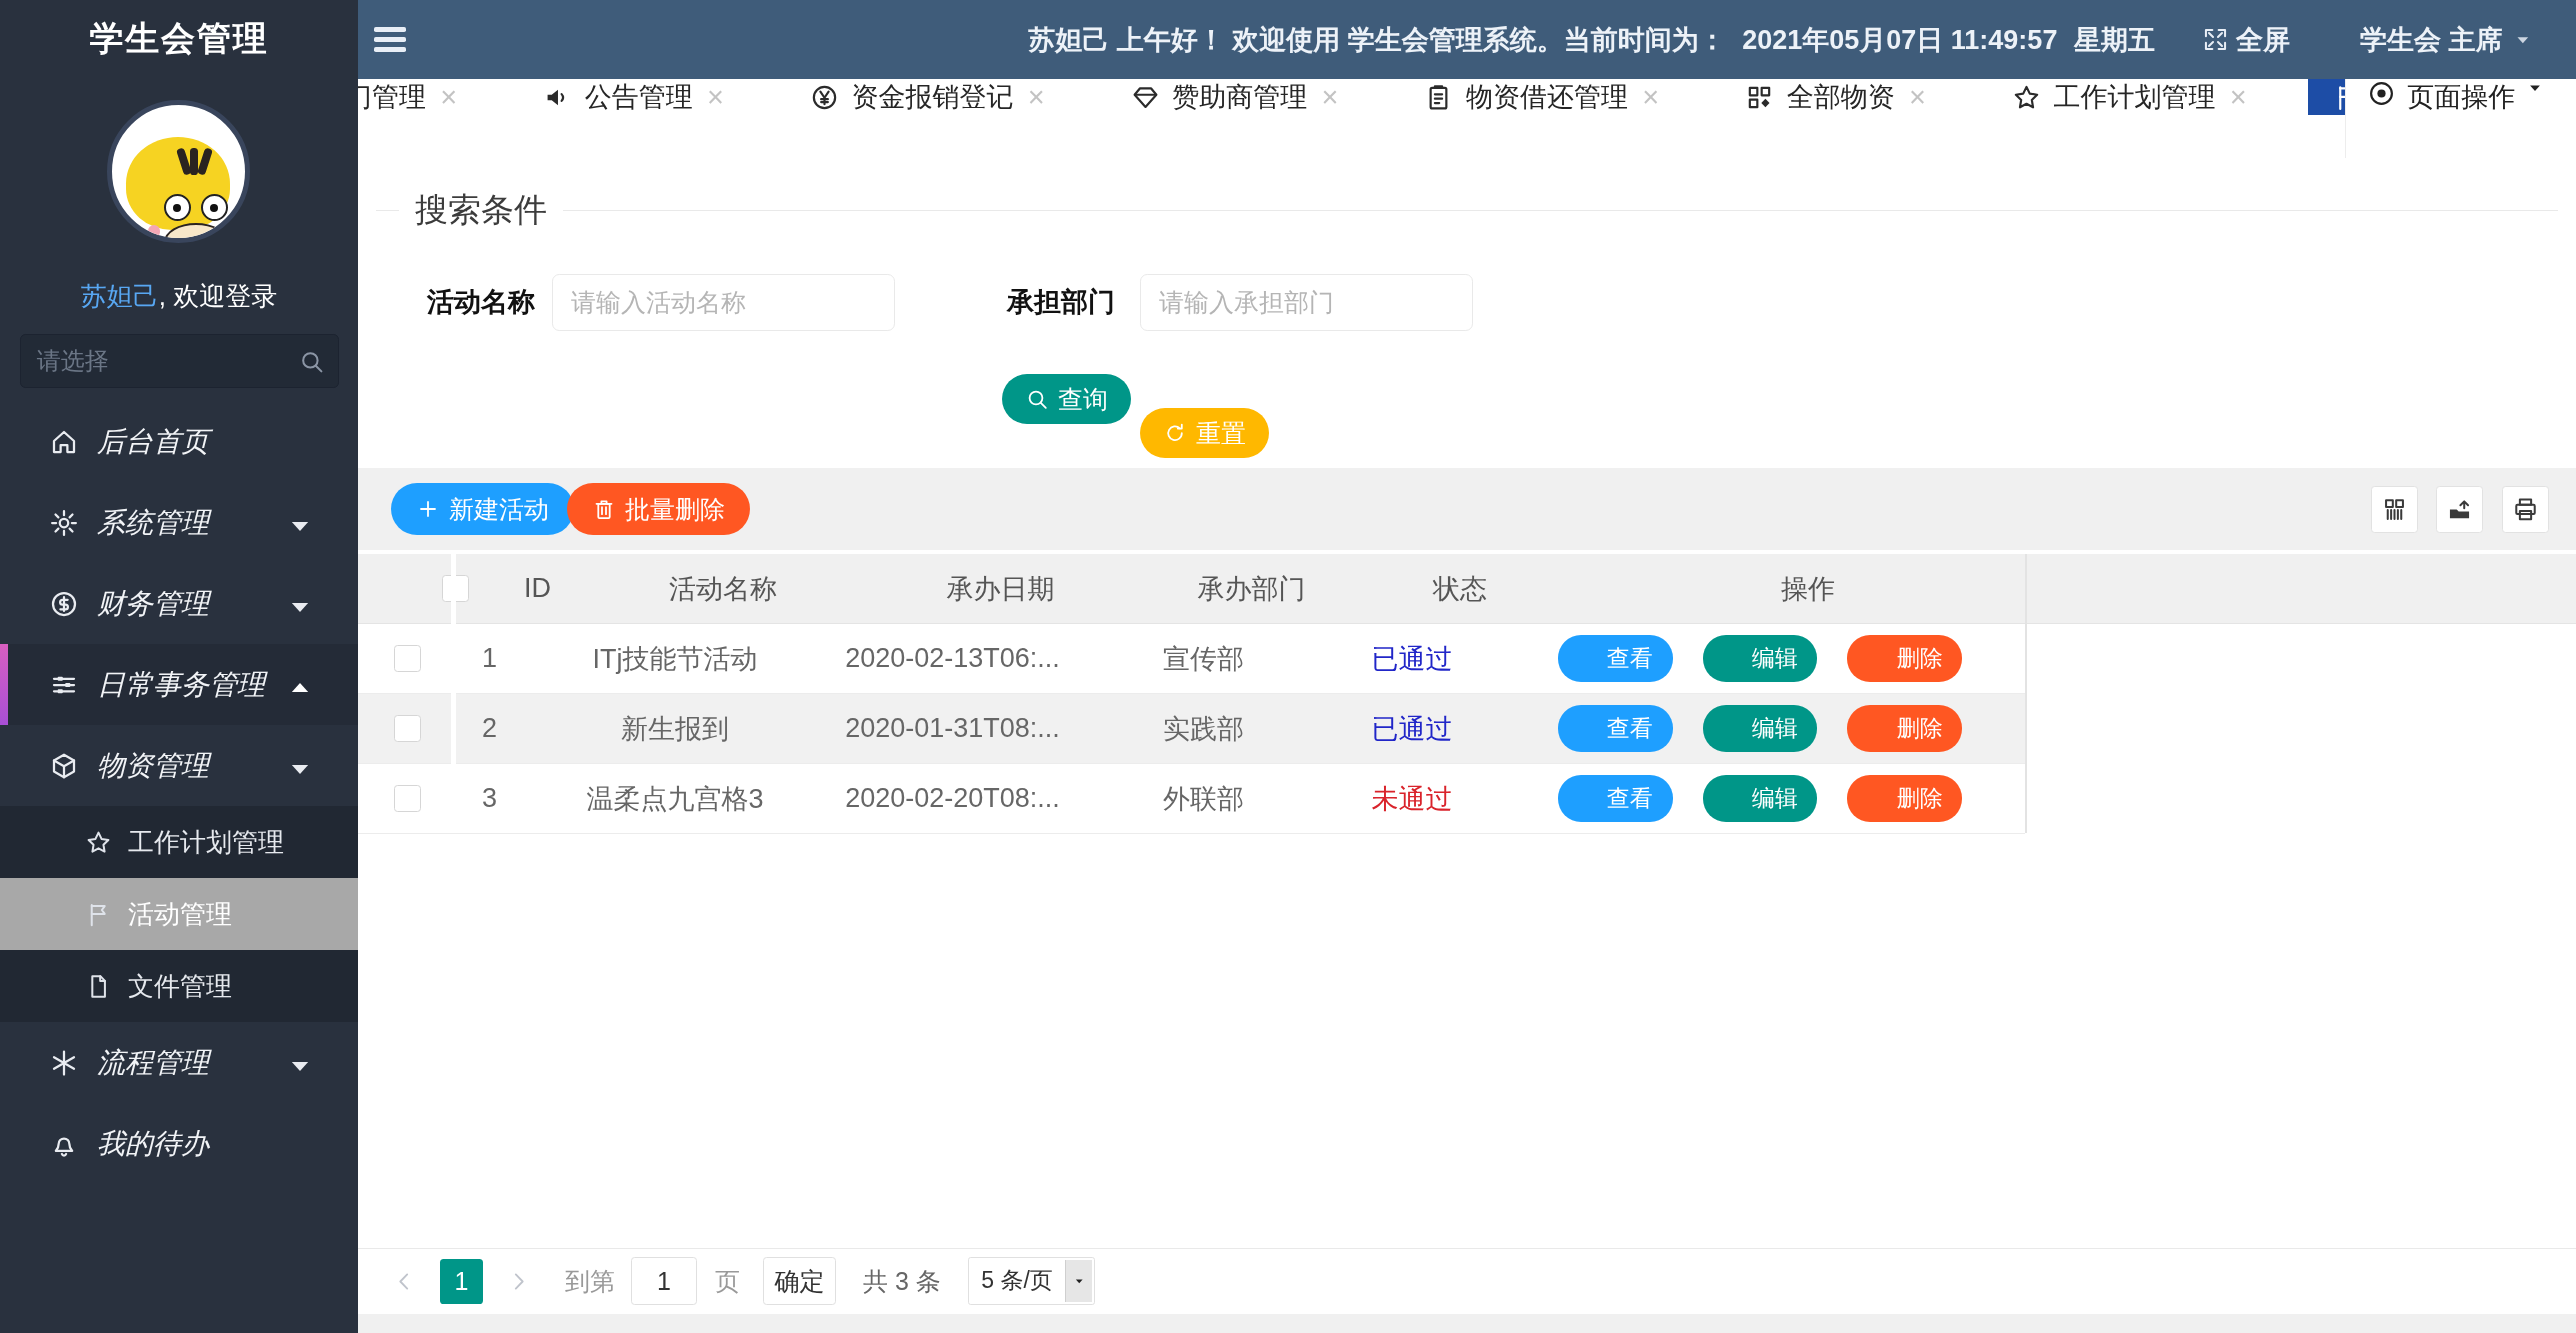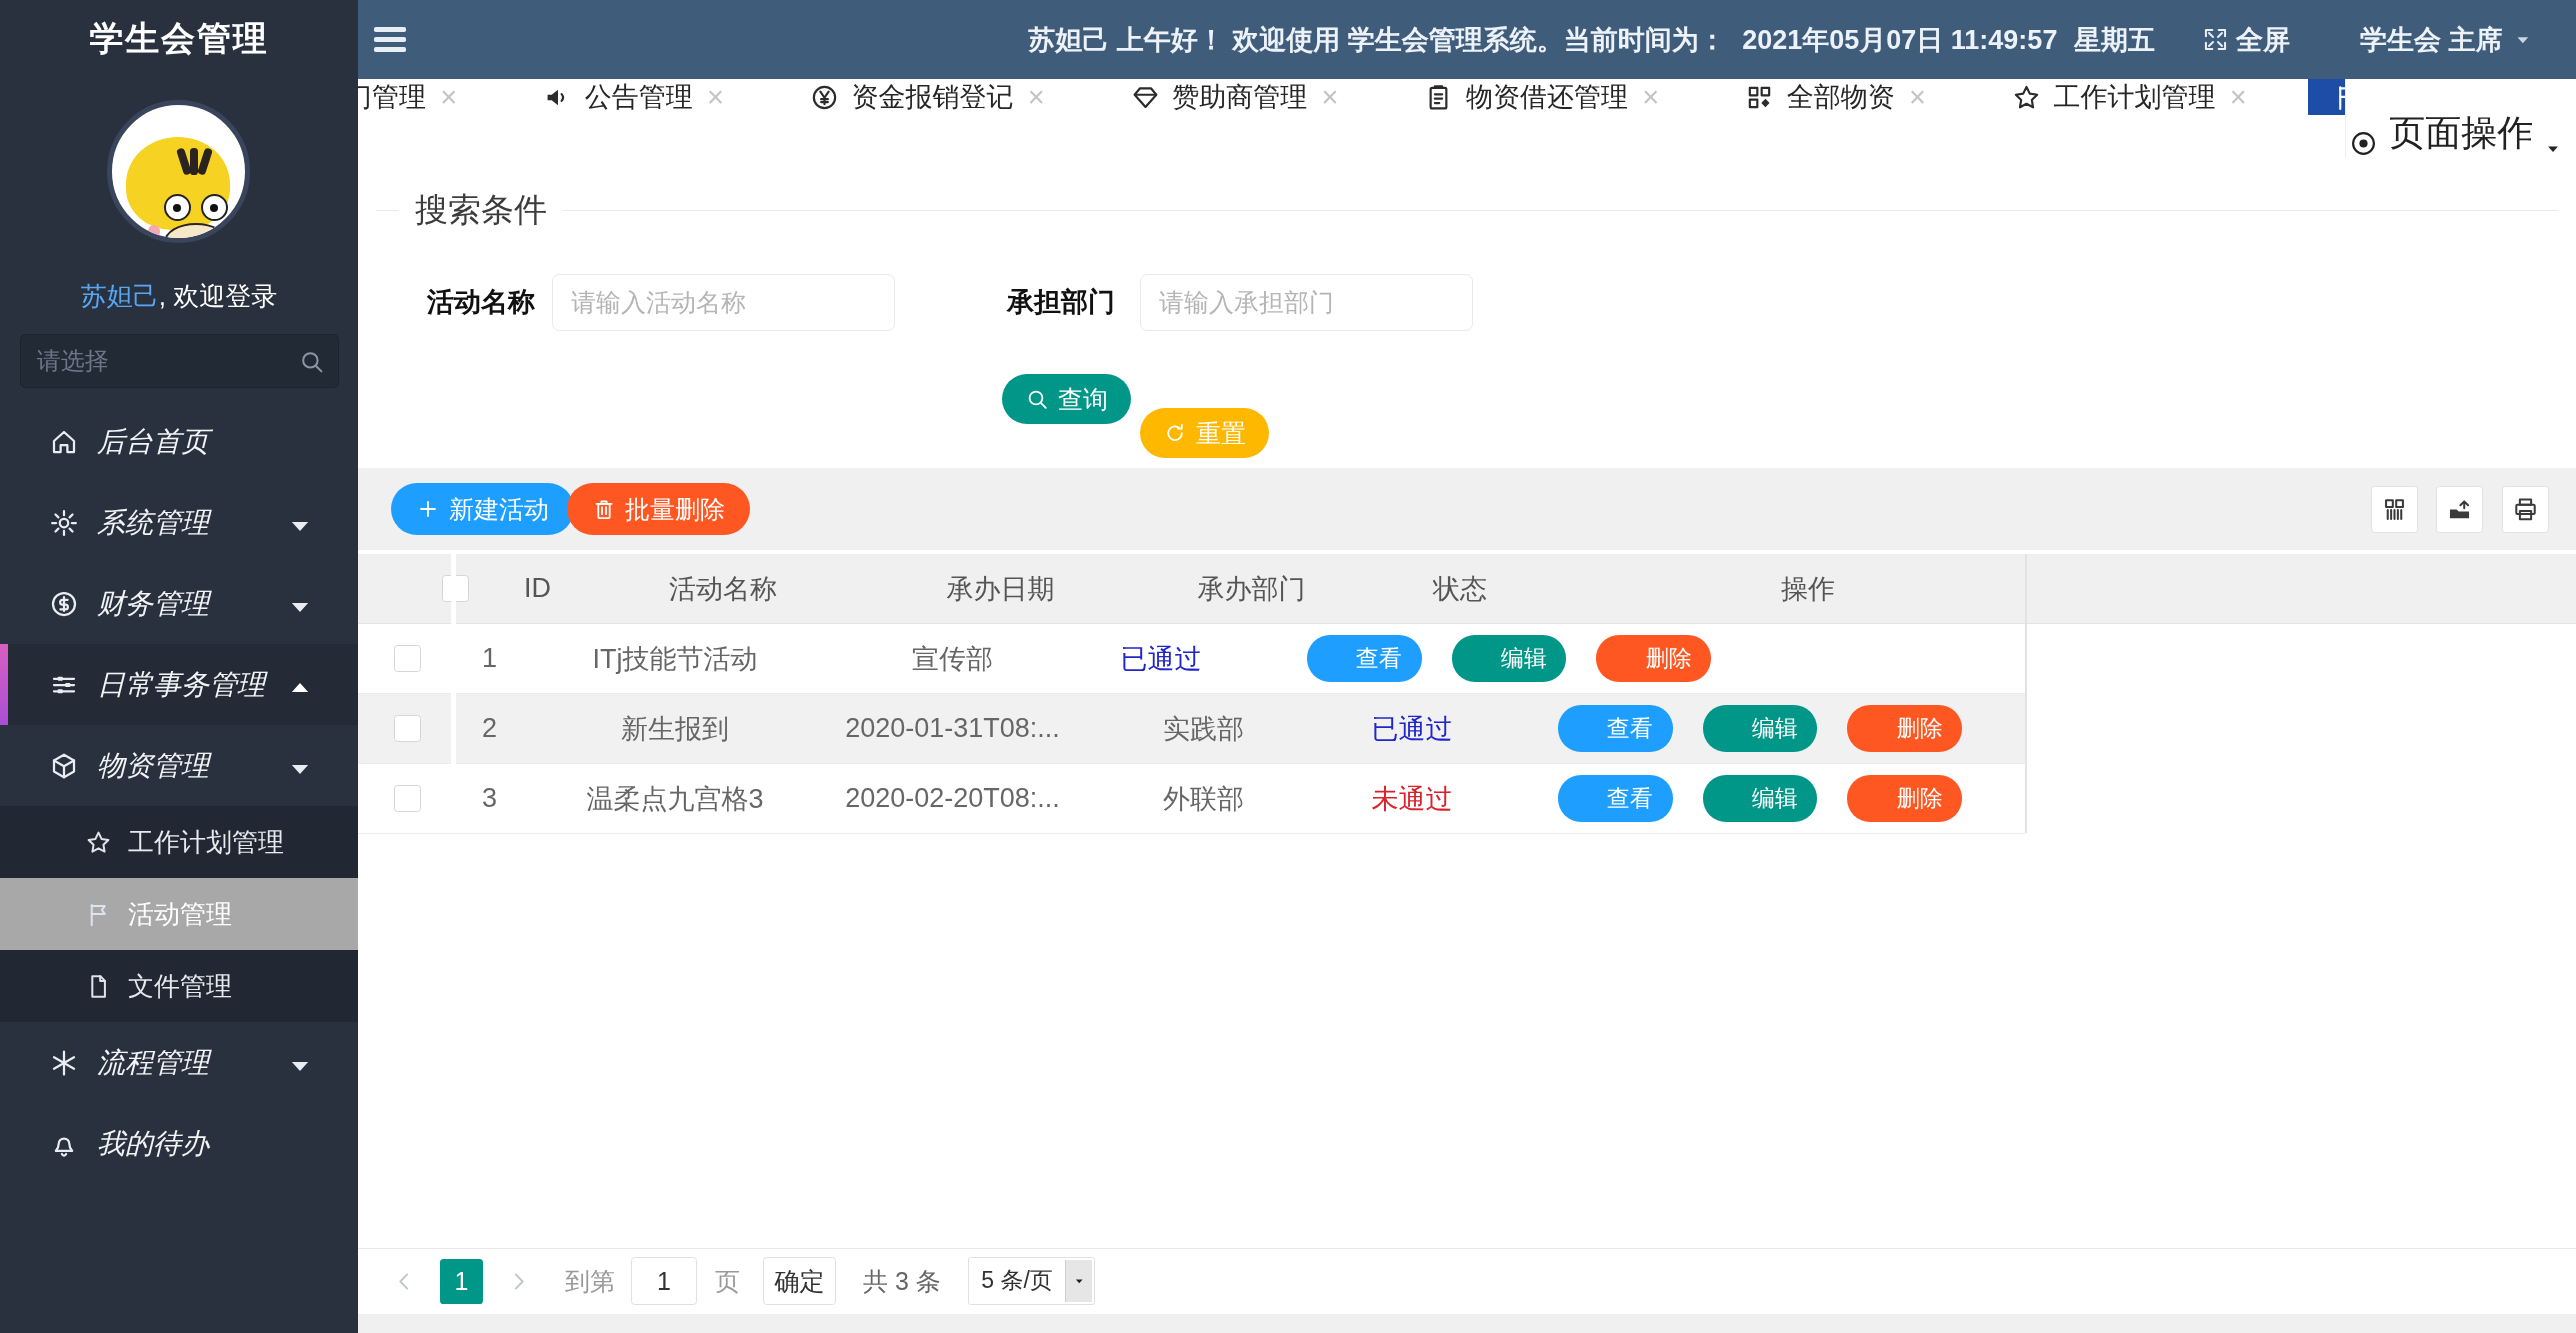--- a/index.html
+++ b/index.html
@@ -67,22 +67,22 @@
   .tabs{display:flex;height:79px;align-items:flex-start;padding-right:242px;gap:36px;}
   .tab{display:flex;align-items:center;padding:0 25px;font-size:27px;color:#262626;
     white-space:nowrap;cursor:pointer;}
   .tab .ic{width:29px;height:29px;margin-right:12.5px;color:#2b2b2b;flex:none;}
   .tab .x{margin-left:14.3px;font-size:29px;color:#c3c3c3;line-height:1;}
   .tab.active{background:var(--active-tab);color:#fff;}
   .tab.active .ic{color:#fff;}
   .tab.active .x{color:#dde5f5;}
   .tab.clipped{margin-left:-38px;}
   .page-ops{position:absolute;right:0;top:0;height:79px;width:231px;background:#fff;
-    border-left:1.8px solid #ededed;display:flex;align-items:flex-end;justify-content:center;
-    font-size:36px;color:#222;cursor:pointer;}
+    border-left:1.8px solid #ededed;display:flex;align-items:flex-start;justify-content:center;
+    font-size:27px;color:#222;cursor:pointer;}
   .page-ops .ic{width:29px;height:29px;margin-right:10.7px;color:#222;}
   .page-ops .car{width:18px;height:18px;margin-left:10.7px;color:#222;}
   
   .content{position:absolute;left:358px;top:159px;width:2218px;height:1174px;background:#fff;}
   .fieldset{position:absolute;left:18px;right:18px;top:51px;border-top:1.8px solid #e9e9e9;}
   .legend{position:absolute;left:23px;top:-23px;background:#fff;padding:0 16px;font-size:33px;
     color:#3c3c3c;}
   .f-label{position:absolute;top:115px;height:57px;line-height:57px;font-size:27px;font-weight:700;color:#111;}
   .l1{left:69px}.l2{left:649px}
   .f-input{position:absolute;top:115px;height:57px;border:1.8px solid #e9e9e9;border-radius:7.2px;
@@ -515,20 +515,21 @@
       <div class="cell c6">操作</div>
     </div>
 
   <div class="rows" id="rows">
       <div class="row">
     <div class="cell c0">
       <span class="checkbox"></span>
     </div>
     <div class="cell c1 f-id">1</div>
     <div class="cell c2 f-name">ITj技能节活动</div>
+    <div class="cell c3 f-date">2020-02-13T06:...</div>
     <div class="cell c4 f-dept">宣传部</div>
     <div class="cell c5 f-status pass">已通过</div>
     <div class="cell c6 actions">
       <button class="abtn view">
         <span class="ic"></span>
         <span class="al-view">查看</span>
       </button>
       <button class="abtn edit">
         <span class="ic"></span>
         <span class="al-edit">编辑</span>

